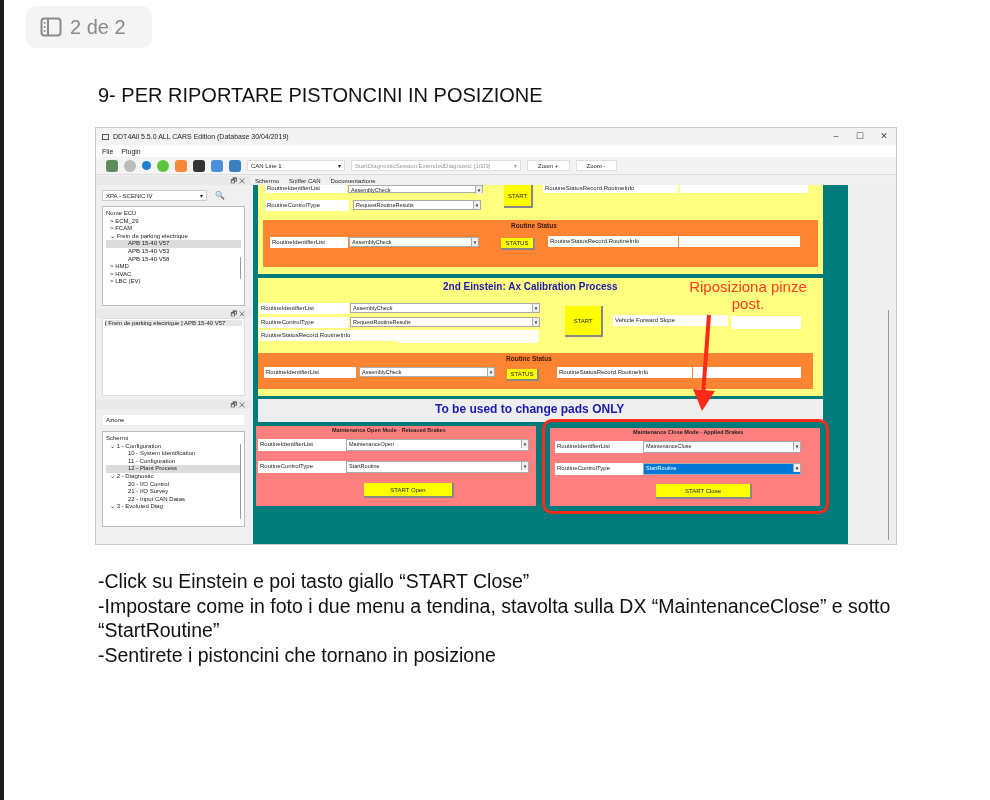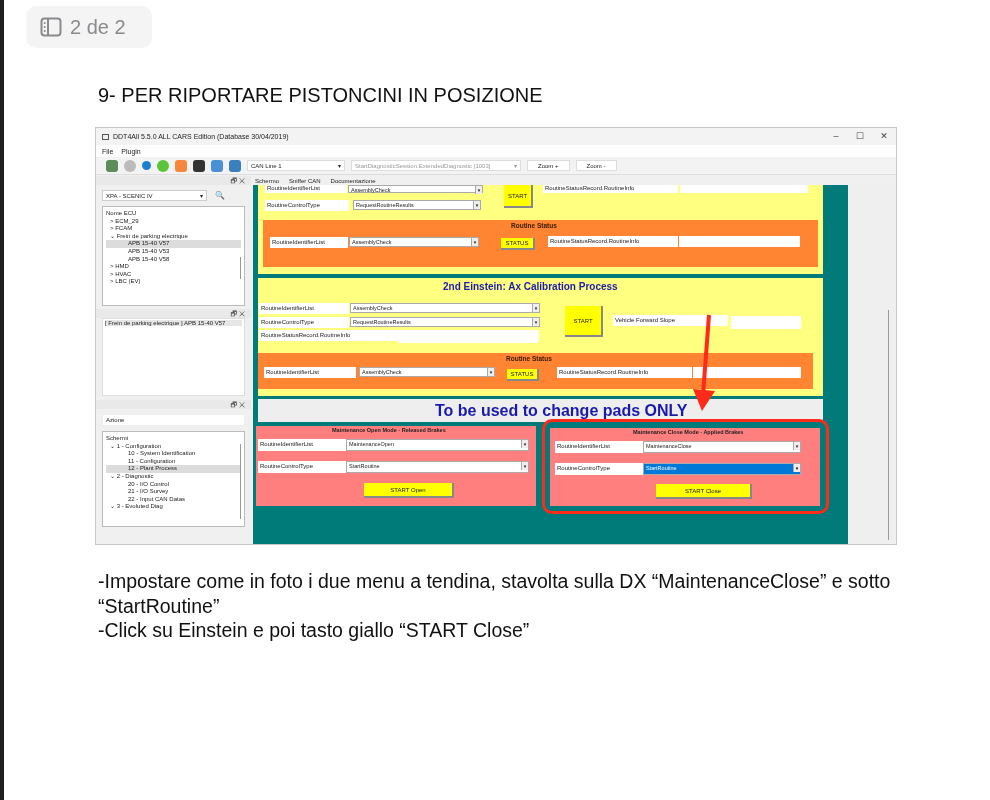--- a/index.html
+++ b/index.html
@@ -187,21 +187,21 @@
     <div class="fld" style="left:478px;top:131px;width:70px;height:13px"></div>
     <div class="ora" style="left:5px;top:168px;width:555px;height:36px"></div>
     <div class="sect-title" style="left:253px;top:170px">Routine Status</div>
     <div class="fld" style="left:11px;top:182px;width:92px">RoutineIdentifierList</div>
     <div class="dd" style="left:106px;top:182px;width:136px"><span>AssemblyCheck</span><span class="arr">▾</span></div>
     <div class="ybtn" style="left:254px;top:184px;width:32px;height:12px">STATUS</div>
     <div class="fld" style="left:304px;top:182px;width:135px">RoutineStatusRecord.RoutineInfo</div>
     <div class="fld" style="left:440px;top:182px;width:108px"></div>
 
     <div class="whitebar" style="left:5px;top:214px;width:565px;height:23px"></div>
-    <div class="blue-title" style="left:182px;top:217px;font-size:16px">To be used to change pads ONLY</div>
+    <div class="blue-title" style="left:182px;top:217px;font-size:12px">To be used to change pads ONLY</div>
 
     <div class="pink" style="left:3px;top:241px;width:280px;height:80px"></div>
     <div class="sect-title" style="left:79px;top:242px;font-size:5.5px;color:#222">Maintenance Open Mode - Released Brakes</div>
     <div class="fld" style="left:5px;top:254px;width:88px;height:12px">RoutineIdentifierList</div>
     <div class="dd" style="left:93px;top:254px;width:183px;height:12px"><span>MaintenanceOpen</span><span class="arr">▾</span></div>
     <div class="fld" style="left:5px;top:276px;width:88px;height:12px">RoutineControlType</div>
     <div class="dd" style="left:93px;top:276px;width:183px;height:12px"><span>StartRoutine</span><span class="arr">▾</span></div>
     <div class="ybtn" style="left:111px;top:298px;width:90px;height:15px">START Open</div>
 
     <div class="pink" style="left:297px;top:243px;width:270px;height:78px"></div>
@@ -212,22 +212,27 @@
     <div class="dd" style="left:390px;top:278px;width:158px;height:12px;background:#0078d7;color:#fff"><span>StartRoutine</span><span class="arr" style="color:#000">▾</span></div>
     <div class="ybtn" style="left:403px;top:299px;width:96px;height:15px">START Close</div>
 
     <div class="redbox" style="left:289px;top:234px;width:287px;height:95px"></div>
   </div>
 
   <div class="rightpane">
     <div class="vscroll" style="left:40px;top:125px;height:230px"></div>
   </div>
 
+  <div class="annot" style="left:577px;top:150px;width:150px">
+    <div>Riposiziona pinze</div>
+    <div>post.</div>
+  </div>
   <svg style="position:absolute;left:595px;top:185px" width="30" height="100">
     <line x1="18" y1="2" x2="12" y2="82" stroke="#ff2a1a" stroke-width="4"></line>
     <polygon points="2,76 24,78 11,98" fill="#ff2a1a"></polygon>
   </svg>
 </div>
 
 <div class="instr">
+  <div>-Click su Einstein e poi tasto giallo “START Close”</div>
   <div>-Impostare come in foto i due menu a tendina, stavolta sulla DX “MaintenanceClose” e sotto “StartRoutine”</div>
-  <div>-Click su Einstein e poi tasto giallo “START Close”</div>
+  <div>-Sentirete i pistoncini che tornano in posizione</div>
 </div>
 
 </body></html>

